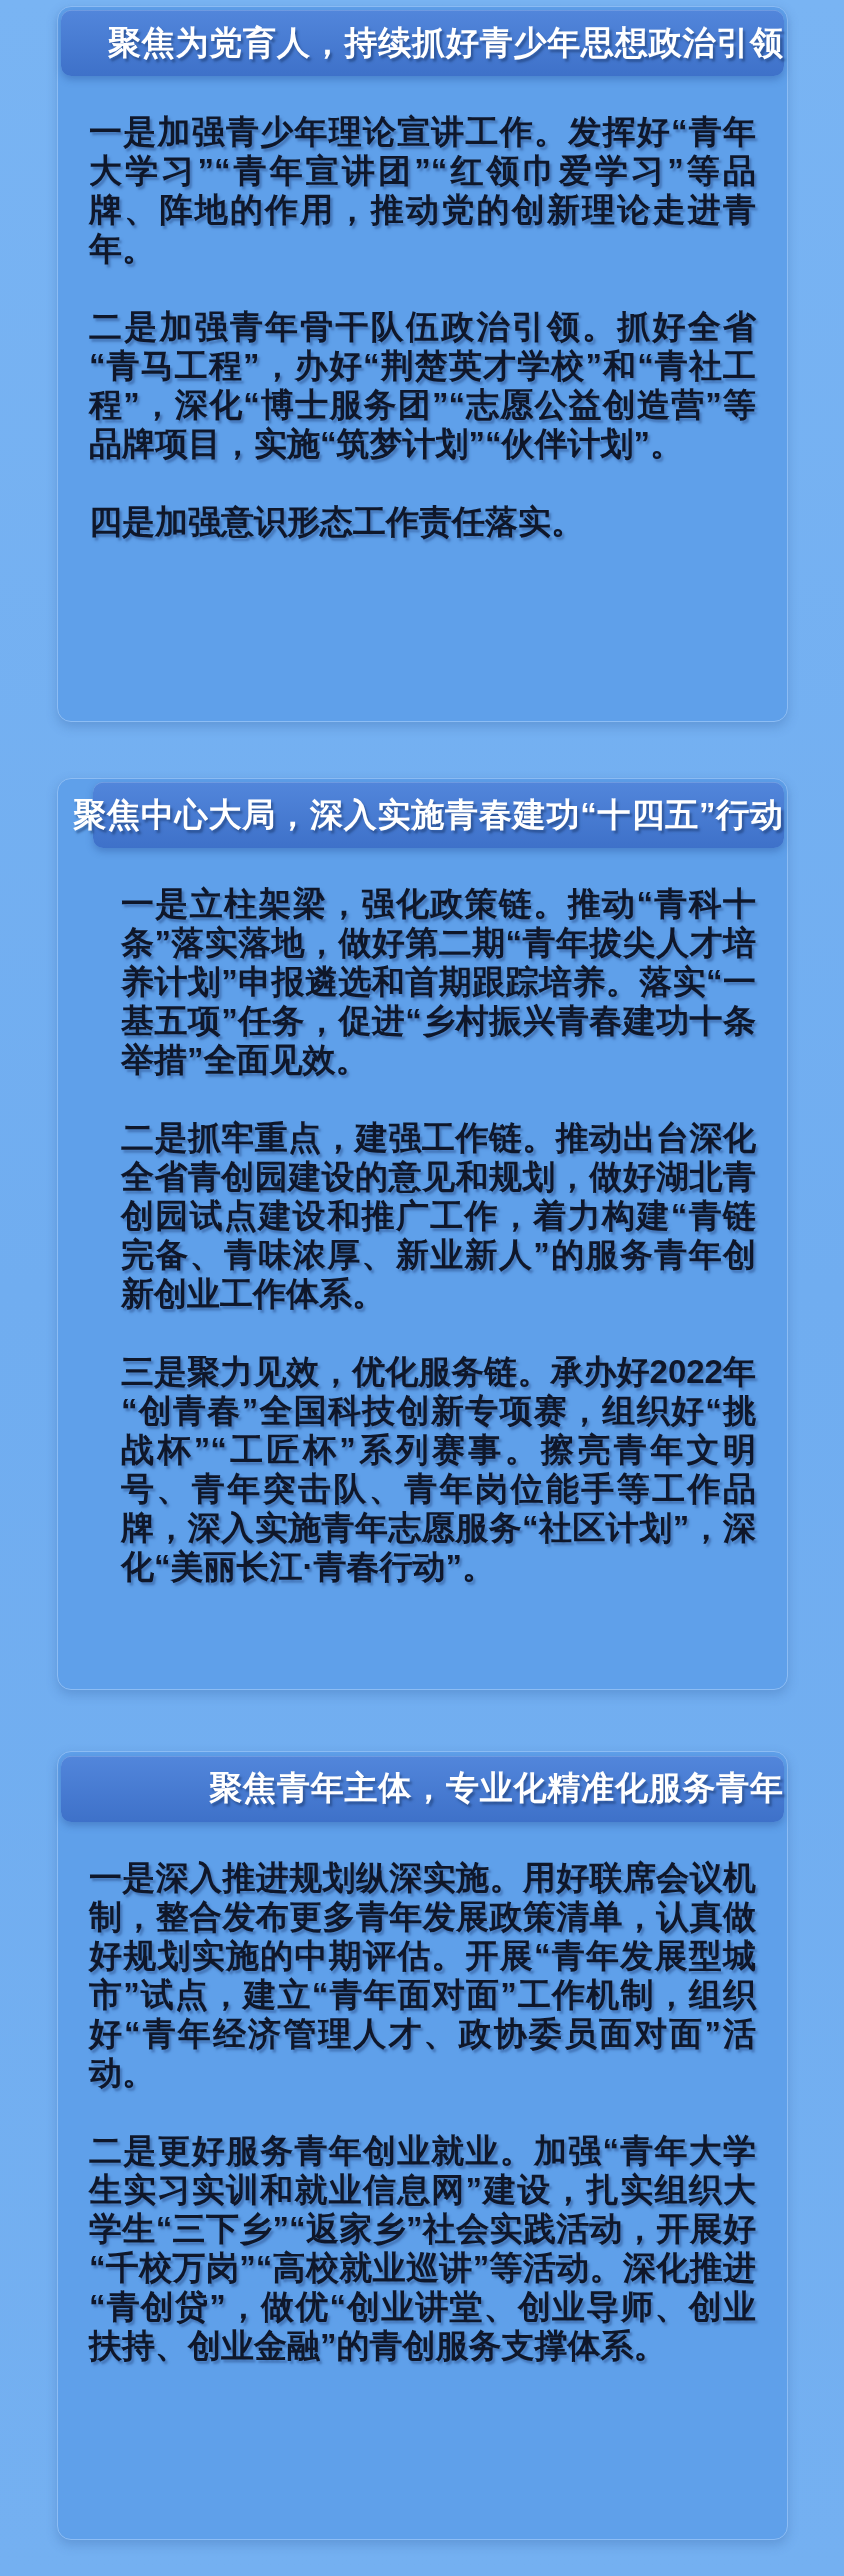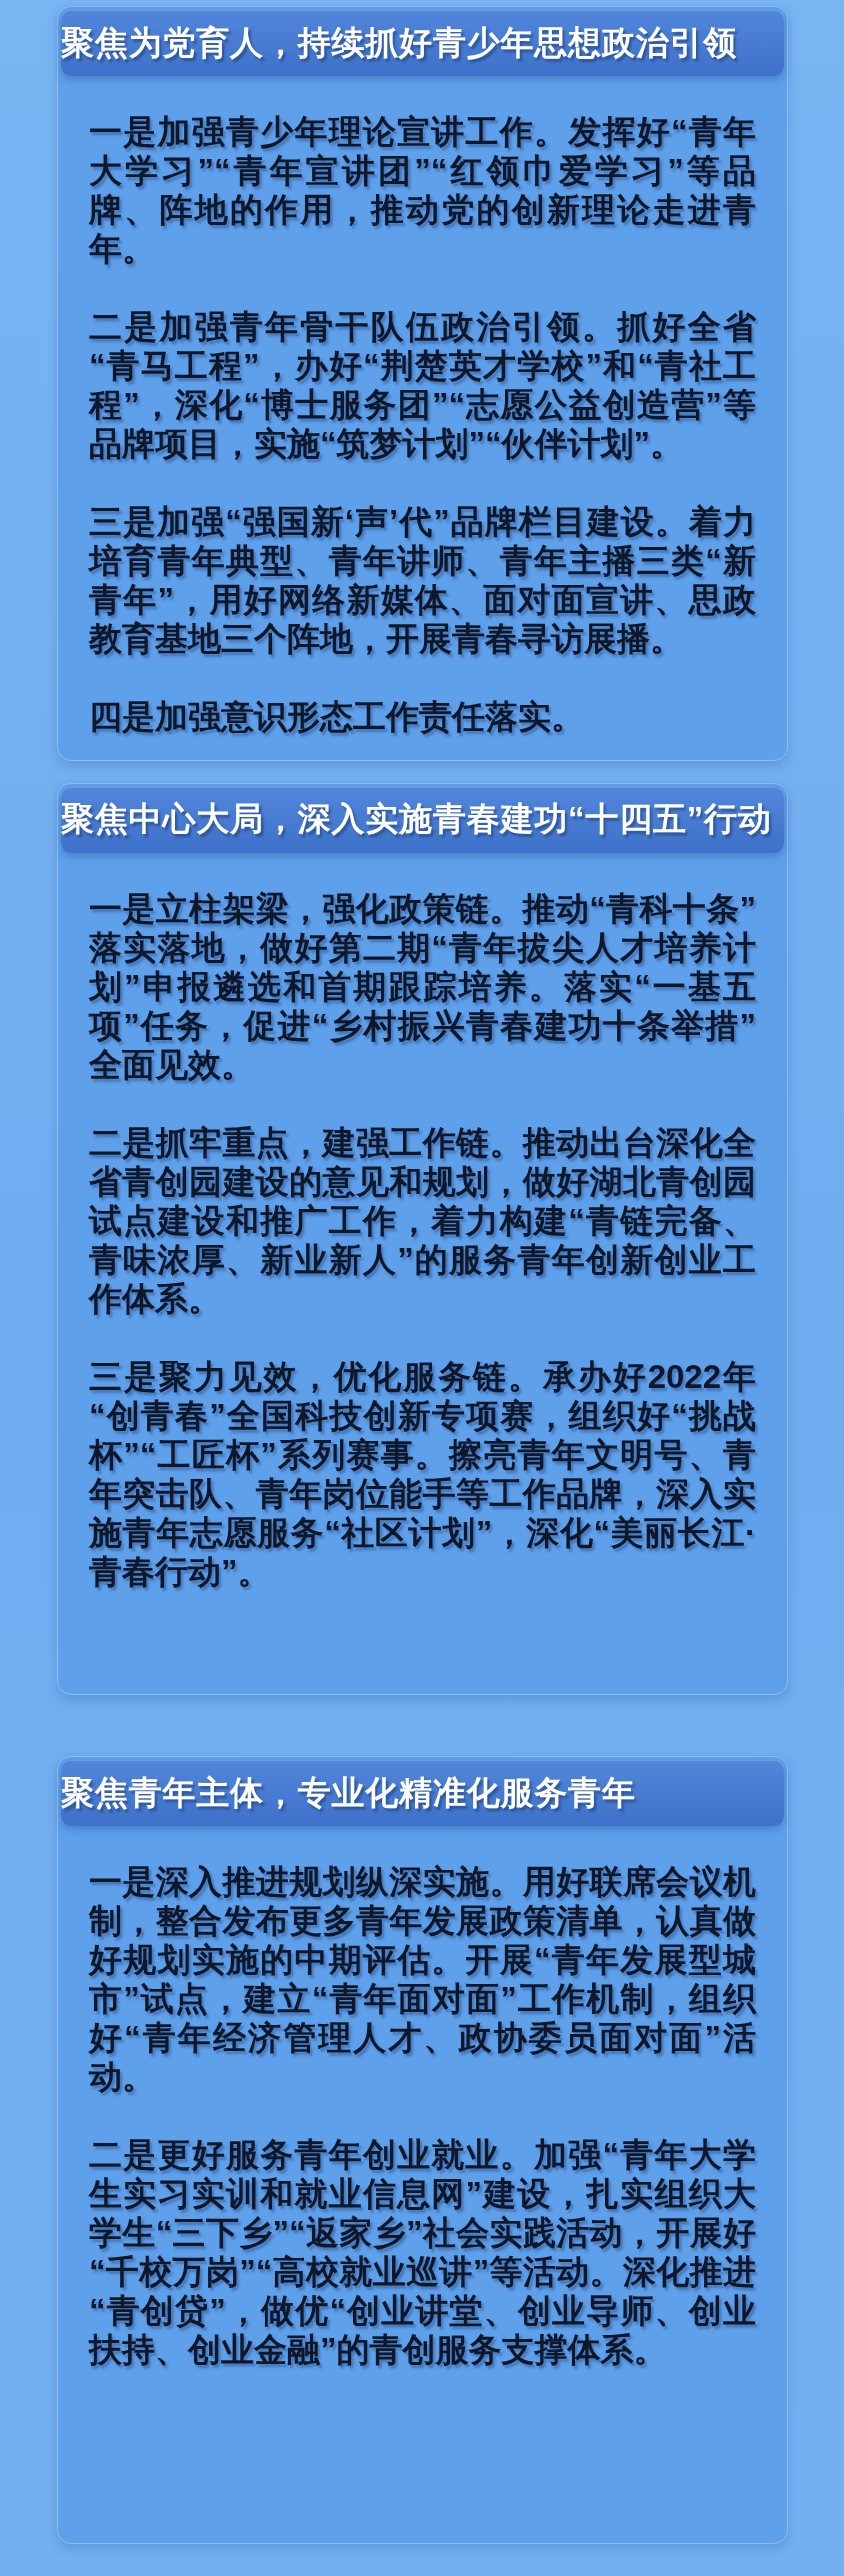--- a/index.html
+++ b/index.html
@@ -20,31 +20,31 @@
   }
   .card {
     width: 731px;
     margin: 0 auto;
     background: var(--card-body, #5fa0ea);
     border: 1.6px solid var(--card-border, #8dbdf4);
     border-radius: 14px;
     box-sizing: border-box;
     box-shadow: 0 4.7px 11px rgba(52, 96, 160, 0.30);
   }
-  .card.second { margin-top: 22px; }
+  .card.second { margin-top: 56px; padding-left: 32px; }
   .card.third  { margin-top: 61px; }
   .banner {
     margin: 3.1px 3.1px 0 3.1px;
     height: 66px;
     border-radius: 10.2px;
     background: linear-gradient(180deg, var(--banner-top, #5286db) 0%, var(--banner-bottom, #3e71c9) 100%);
     box-shadow: 0 3.1px 7px rgba(38, 78, 148, 0.35), inset 0 0.8px 0 rgba(255,255,255,0.22);
     display: flex;
     align-items: center;
-    justify-content: flex-start;
+    justify-content: flex-end;
   }
   .banner-title {
     margin: 0;
     color: #ffffff;
     font-size: 33px;
     font-weight: 700;
     letter-spacing: 0.8px;
     text-shadow: 2.3px 3.1px 2.3px rgba(26, 56, 110, 0.55);
     white-space: nowrap;
   }
@@ -72,21 +72,20 @@
 
 <div class="page">
 
   <section class="card first">
     <div class="banner">
       <h2 class="banner-title">聚焦为党育人，持续抓好青少年思想政治引领</h2>
     </div>
     <div class="body b1">
       <p class="para">一是加强青少年理论宣讲工作。发挥好“青年大学习”“青年宣讲团”“红领巾爱学习”等品牌、阵地的作用，推动党的创新理论走进青年。</p>
       <p class="para">二是加强青年骨干队伍政治引领。抓好全省“青马工程”，办好“荆楚英才学校”和“青社工程”，深化“博士服务团”“志愿公益创造营”等品牌项目，实施“筑梦计划”“伙伴计划”。</p>
-      <p class="para">三是加强“强国新‘声’代”品牌栏目建设。着力培育青年典型、青年讲师、青年主播三类“新青年”，用好网络新媒体、面对面宣讲、思政教育基地三个阵地，开展青春寻访展播。</p>
       <p class="para">四是加强意识形态工作责任落实。</p>
     </div>
   </section>
 
   <section class="card second">
     <div class="banner">
       <h2 class="banner-title">聚焦中心大局，深入实施青春建功“十四五”行动</h2>
     </div>
     <div class="body b2">
       <p class="para">一是立柱架梁，强化政策链。推动“青科十条”落实落地，做好第二期“青年拔尖人才培养计划”申报遴选和首期跟踪培养。落实“一基五项”任务，促进“乡村振兴青春建功十条举措”全面见效。</p>

